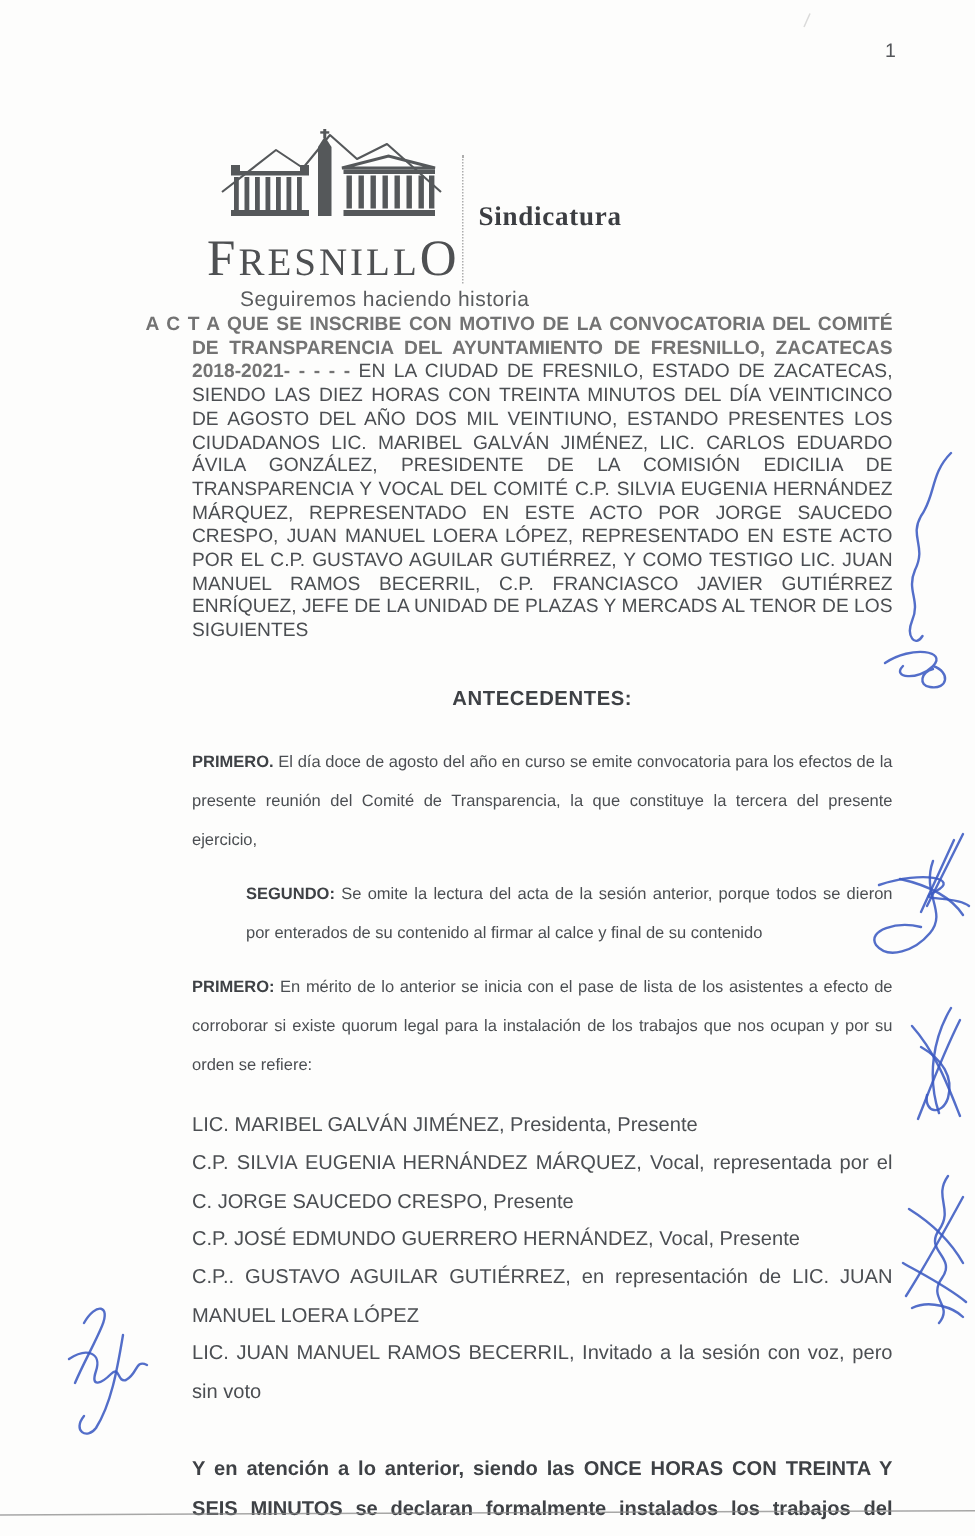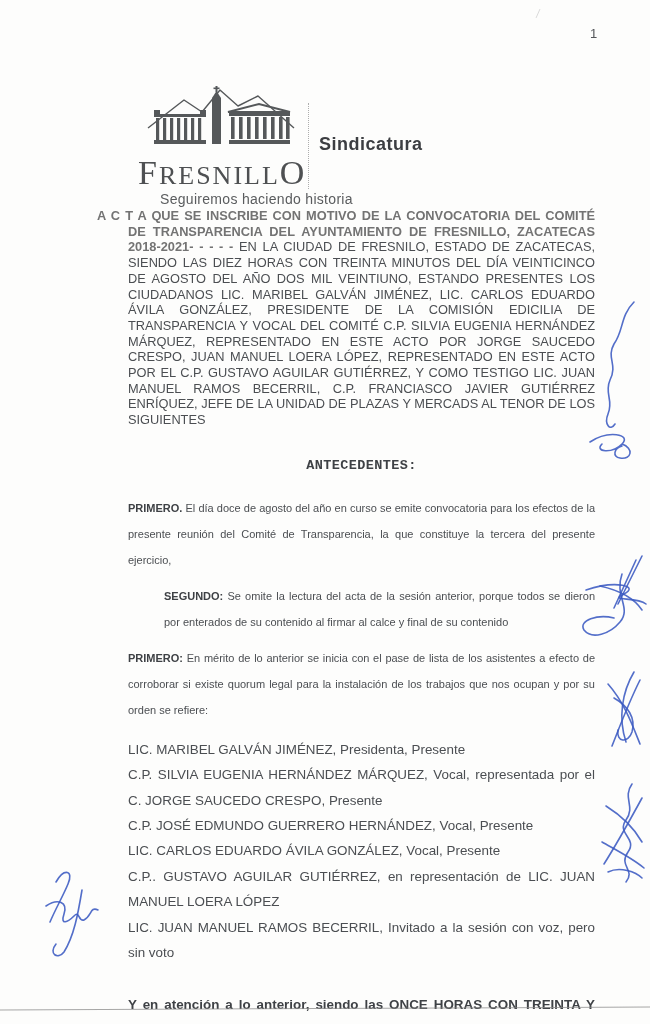--- a/index.html
+++ b/index.html
@@ -25,33 +25,33 @@
   .logo-tagline{
     font-size:14px;color:#5a5c5e;margin-top:1px;padding-left:22px;
     letter-spacing:.3px;white-space:nowrap;
   }
   .header-divider{
     position:absolute;left:308px;top:103px;height:86px;width:0;
     border-left:1.5px dotted #9a9a9a;opacity:.8;
   }
   .department-name{
     position:absolute;left:319px;top:134px;
-    font-family:Liberation Sans, sans-serif;font-weight:700;font-size:18px;color:#3c3e42;
+    font-family:Liberation Serif, serif;font-weight:700;font-size:18px;color:#3c3e42;
     letter-spacing:.5px;
   }
   
   .doc-column{position:absolute;left:128px;top:208px;width:467px;}
   .title-par{
     font-size:12.8px;line-height:15.7px;text-align:justify;margin:0 0 0 0;
     text-indent:-31px;color:#4b4e52;
   }
   .title-par .lead{font-weight:700;color:#737373;}
   .section-heading{
     text-align:center;font-weight:700;font-size:13.5px;color:#3e4145;
-    margin:30px 0 0 0;letter-spacing:.4px;font-family:Liberation Mono, monospace;
+    margin:30px 0 0 0;letter-spacing:.4px;
   }
   .body-par{
     font-size:11px;line-height:26px;text-align:justify;margin:22px 0 0 0;
   }
   .body-par .par-label{font-weight:700;color:#3e4145;}
   .attendee-list{margin:14px 0 0 0;}
   .attendee{
     font-size:13.4px;line-height:25.4px;text-align:justify;margin:0;
   }
   .closing-par{
@@ -126,21 +126,20 @@
   <p class="body-par"><span class="par-label">PRIMERO.</span> <span>El día doce de agosto del año en curso se emite convocatoria para los efectos de la presente reunión del Comité de Transparencia, la que constituye la tercera del presente ejercicio,</span></p>
 
   <p class="body-par" style="margin-top:10px;margin-left:36px;"><span class="par-label">SEGUNDO:</span> <span>Se omite la lectura del acta de la sesión anterior, porque todos se dieron por enterados de su contenido al firmar al calce y final de su contenido</span></p>
 
   <p class="body-par" style="margin-top:10px;"><span class="par-label">PRIMERO:</span> <span>En mérito de lo anterior se inicia con el pase de lista de los asistentes a efecto de corroborar si existe quorum legal para la instalación de los trabajos que nos ocupan y por su orden se refiere:</span></p>
 
   <div class="attendee-list">
     <p class="attendee">LIC. MARIBEL GALVÁN JIMÉNEZ, Presidenta, Presente</p>
     <p class="attendee">C.P. SILVIA EUGENIA HERNÁNDEZ MÁRQUEZ, Vocal, representada por el C. JORGE SAUCEDO CRESPO, Presente</p>
     <p class="attendee">C.P. JOSÉ EDMUNDO GUERRERO HERNÁNDEZ, Vocal, Presente</p>
-    <p class="attendee">LIC. CARLOS EDUARDO ÁVILA GONZÁLEZ, Vocal, Presente</p>
     <p class="attendee">C.P.. GUSTAVO AGUILAR GUTIÉRREZ, en representación de LIC. JUAN MANUEL LOERA LÓPEZ</p>
     <p class="attendee">LIC. JUAN MANUEL RAMOS BECERRIL, Invitado a la sesión con voz, pero sin voto</p>
   </div>
 
   <p class="closing-par">Y en atención a lo anterior, siendo las ONCE HORAS CON TREINTA Y SEIS MINUTOS se declaran formalmente instalados los trabajos del Comité de Transparencia del mismo día que lleva por fecha</p>
 </div>
 
 <svg class="sig" style="left:586px;top:296px;" width="62" height="172" viewBox="0 0 62 172">
   <path d="M48 6 C34 20 38 34 28 48 C20 62 32 68 24 84 C18 98 28 104 22 118 C18 128 24 136 29 128"></path>
   <path d="M4 146 C22 134 46 138 36 148 C26 158 8 156 16 148 M36 148 C48 152 46 164 34 162 C26 161 28 152 36 150"></path>

